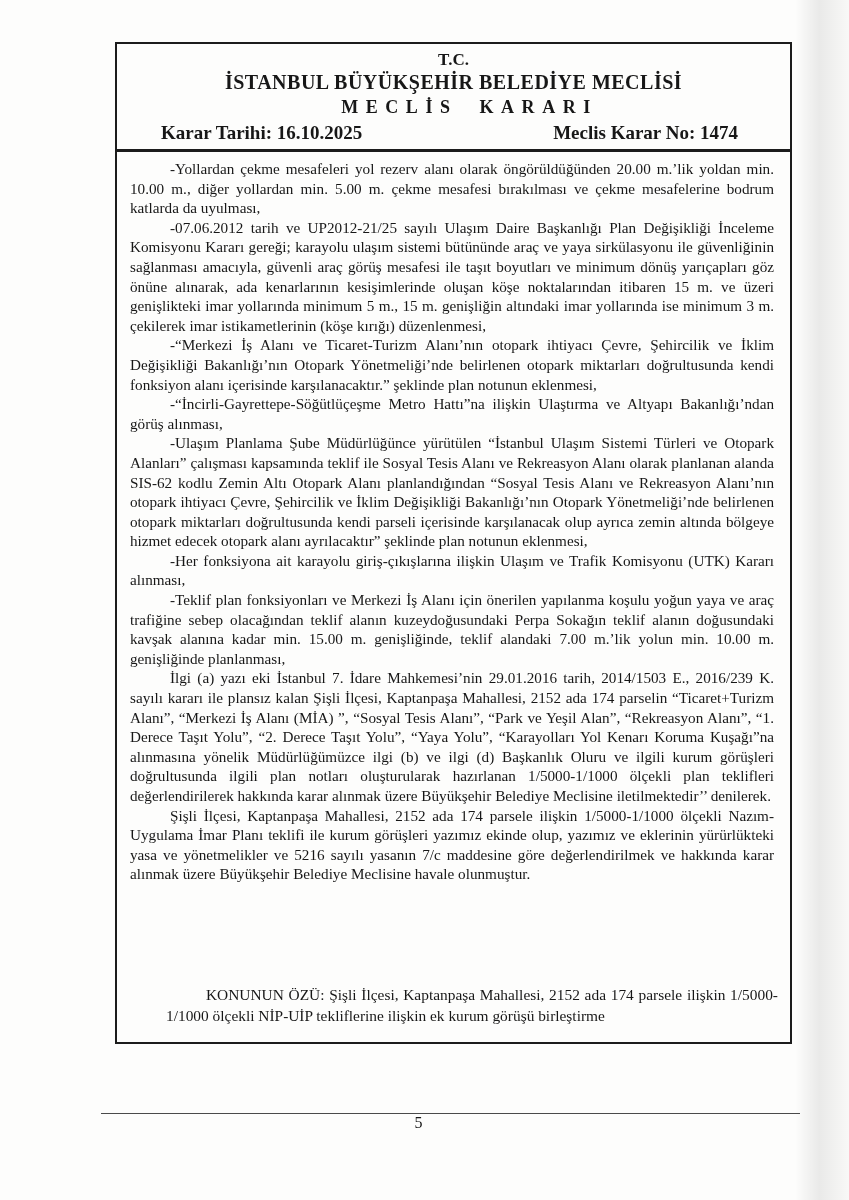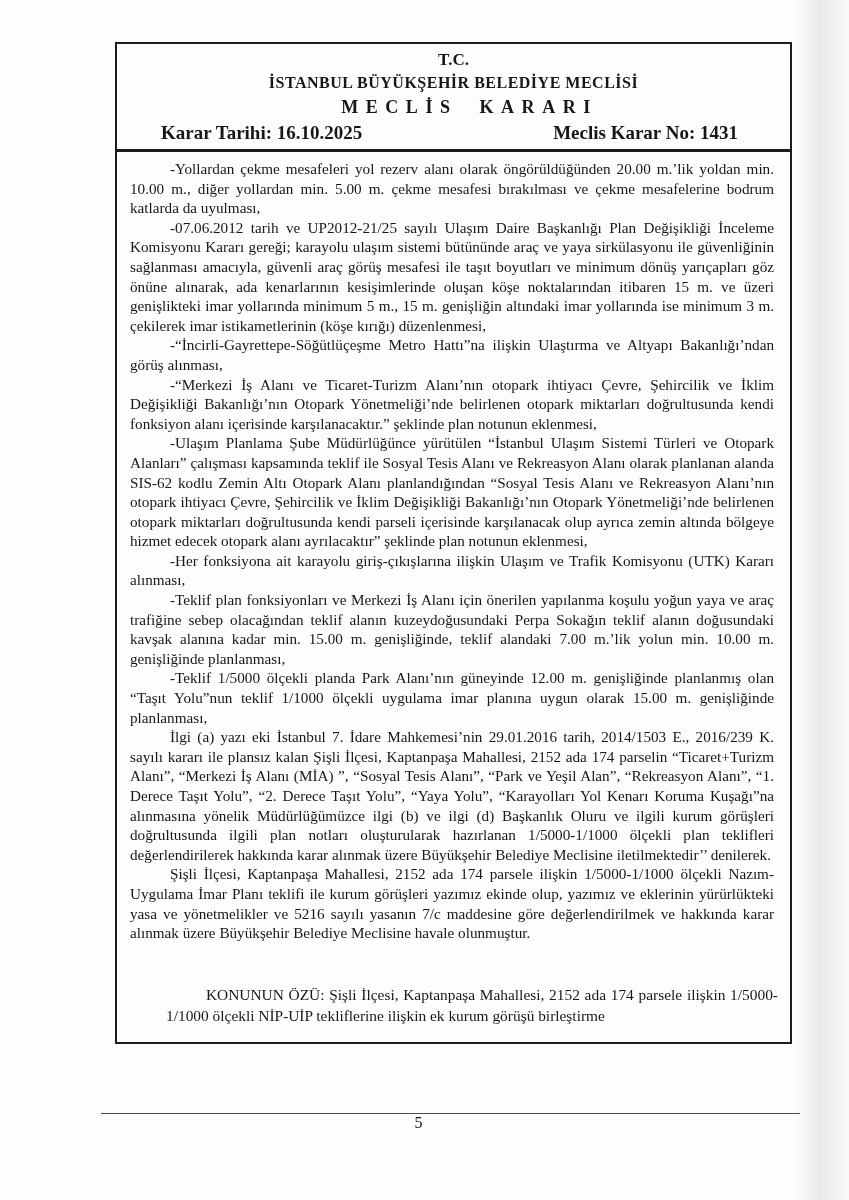--- a/index.html
+++ b/index.html
@@ -18,21 +18,21 @@
   }
   .frame {
     position: absolute; left: 115px; top: 42px;
     width: 677px; height: 1002px;
     border: 2px solid #1c1c1c;
     box-sizing: border-box;
     background: transparent;
   }
   .header { text-align: center; padding-top: 5px; }
   .tc { font-size: 17px; font-weight: bold; line-height: 21px; }
-  .org { font-size: 16px; font-weight: bold; line-height: 25px; letter-spacing: 0.5px; }
+  .org { font-size: 20px; font-weight: bold; line-height: 25px; letter-spacing: 0.5px; }
   .doctype {
     font-size: 18px; font-weight: bold; line-height: 23px;
     letter-spacing: 0.42em; word-spacing: 0.55em; margin-top: 1px; padding-left: 32px;
   }
   .meta-row {
     display: flex; justify-content: space-between; align-items: center;
     padding: 3px 52px 5px 44px;
     font-weight: bold; font-size: 19px;
     border-bottom: 3px solid #1c1c1c;
   }
@@ -62,31 +62,30 @@
 <div class="scan-shade"></div>
 
 <div class="frame">
   <div class="header">
     <div class="tc">T.C.</div>
     <div class="org">İSTANBUL BÜYÜKŞEHİR BELEDİYE MECLİSİ</div>
     <div class="doctype">MECLİS KARARI</div>
   </div>
   <div class="meta-row">
     <span>Karar Tarihi: 16.10.2025</span>
-    <span>Meclis Karar No: 1431</span>
+    <span>Meclis Karar No: 1474</span>
   </div>
   <div class="body-text">
       <p>-Yollardan çekme mesafeleri yol rezerv alanı olarak öngörüldüğünden 20.00 m.’lik yoldan min. 10.00 m., diğer yollardan min. 5.00 m. çekme mesafesi bırakılması ve çekme mesafelerine bodrum katlarda da uyulması,</p>
       <p>-07.06.2012 tarih ve UP2012-21/25 sayılı Ulaşım Daire Başkanlığı Plan Değişikliği İnceleme Komisyonu Kararı gereği; karayolu ulaşım sistemi bütününde araç ve yaya sirkülasyonu ile güvenliğinin sağlanması amacıyla, güvenli araç görüş mesafesi ile taşıt boyutları ve minimum dönüş yarıçapları göz önüne alınarak, ada kenarlarının kesişimlerinde oluşan köşe noktalarından itibaren 15 m. ve üzeri genişlikteki imar yollarında minimum 5 m., 15 m. genişliğin altındaki imar yollarında ise minimum 3 m. çekilerek imar istikametlerinin (köşe kırığı)  düzenlenmesi,</p>
+      <p>-“Merkezi İş Alanı ve Ticaret-Turizm Alanı’nın otopark ihtiyacı Çevre, Şehircilik ve İklim Değişikliği Bakanlığı’nın Otopark Yönetmeliği’nde belirlenen otopark miktarları doğrultusunda kendi fonksiyon alanı içerisinde karşılanacaktır.” şeklinde plan notunun eklenmesi,</p>
       <p>-“İncirli-Gayrettepe-Söğütlüçeşme Metro Hattı”na ilişkin Ulaştırma ve Altyapı Bakanlığı’ndan görüş alınması,</p>
-      <p>-“Merkezi İş Alanı ve Ticaret-Turizm Alanı’nın otopark ihtiyacı Çevre, Şehircilik ve İklim Değişikliği Bakanlığı’nın Otopark Yönetmeliği’nde belirlenen otopark miktarları doğrultusunda kendi fonksiyon alanı içerisinde karşılanacaktır.” şeklinde plan notunun eklenmesi,</p>
       <p>-Ulaşım Planlama Şube Müdürlüğünce yürütülen “İstanbul Ulaşım Sistemi Türleri ve Otopark Alanları” çalışması kapsamında teklif ile Sosyal Tesis Alanı ve Rekreasyon Alanı olarak planlanan alanda SIS-62 kodlu Zemin Altı Otopark Alanı planlandığından “Sosyal Tesis Alanı ve Rekreasyon Alanı’nın otopark ihtiyacı Çevre, Şehircilik ve İklim Değişikliği Bakanlığı’nın Otopark Yönetmeliği’nde belirlenen otopark miktarları doğrultusunda kendi parseli içerisinde karşılanacak olup ayrıca zemin altında bölgeye hizmet edecek otopark alanı ayrılacaktır” şeklinde plan notunun eklenmesi,</p>
       <p>-Her fonksiyona ait karayolu giriş-çıkışlarına ilişkin Ulaşım ve Trafik Komisyonu (UTK) Kararı alınması,</p>
       <p>-Teklif plan fonksiyonları ve Merkezi İş Alanı için önerilen yapılanma koşulu yoğun yaya ve araç trafiğine sebep olacağından teklif alanın kuzeydoğusundaki Perpa Sokağın teklif alanın doğusundaki kavşak alanına kadar min. 15.00 m. genişliğinde, teklif alandaki 7.00 m.’lik yolun min. 10.00 m. genişliğinde planlanması,</p>
-      <p>-Teklif 1/5000 ölçekli planda Park Alanı’nın güneyinde 12.00 m. genişliğinde planlanmış olan “Taşıt Yolu”nun teklif 1/1000 ölçekli uygulama imar planına uygun olarak 15.00 m. genişliğinde planlanması,</p>
       <p>İlgi (a) yazı eki İstanbul 7. İdare Mahkemesi’nin 29.01.2016 tarih, 2014/1503 E., 2016/239 K. sayılı kararı ile plansız kalan Şişli İlçesi, Kaptanpaşa Mahallesi, 2152 ada 174 parselin “Ticaret+Turizm Alanı”, “Merkezi İş Alanı (MİA) ”, “Sosyal Tesis Alanı”, “Park ve Yeşil Alan”, “Rekreasyon Alanı”, “1. Derece Taşıt Yolu”, “2. Derece Taşıt Yolu”, “Yaya Yolu”, “Karayolları Yol Kenarı Koruma Kuşağı”na alınmasına yönelik Müdürlüğümüzce ilgi (b) ve ilgi (d) Başkanlık Oluru ve ilgili kurum görüşleri doğrultusunda ilgili plan notları oluşturularak hazırlanan 1/5000-1/1000 ölçekli plan teklifleri değerlendirilerek hakkında karar alınmak üzere Büyükşehir Belediye Meclisine iletilmektedir’’ denilerek.</p>
       <p>Şişli İlçesi, Kaptanpaşa Mahallesi, 2152 ada 174 parsele ilişkin 1/5000-1/1000 ölçekli Nazım-Uygulama İmar Planı teklifi ile kurum görüşleri yazımız ekinde olup, yazımız ve eklerinin yürürlükteki yasa ve yönetmelikler ve 5216 sayılı yasanın 7/c maddesine göre değerlendirilmek ve hakkında karar alınmak üzere Büyükşehir Belediye Meclisine havale olunmuştur.</p>
     </div>
   <div class="summary">KONUNUN ÖZÜ: Şişli İlçesi, Kaptanpaşa Mahallesi, 2152 ada 174 parsele ilişkin 1/5000-1/1000 ölçekli NİP-UİP tekliflerine ilişkin ek kurum görüşü birleştirme</div>
 </div>
 
 <div class="bottom-ghost-line"></div>
 <div class="page-num">5</div>
 
 </body></html>

